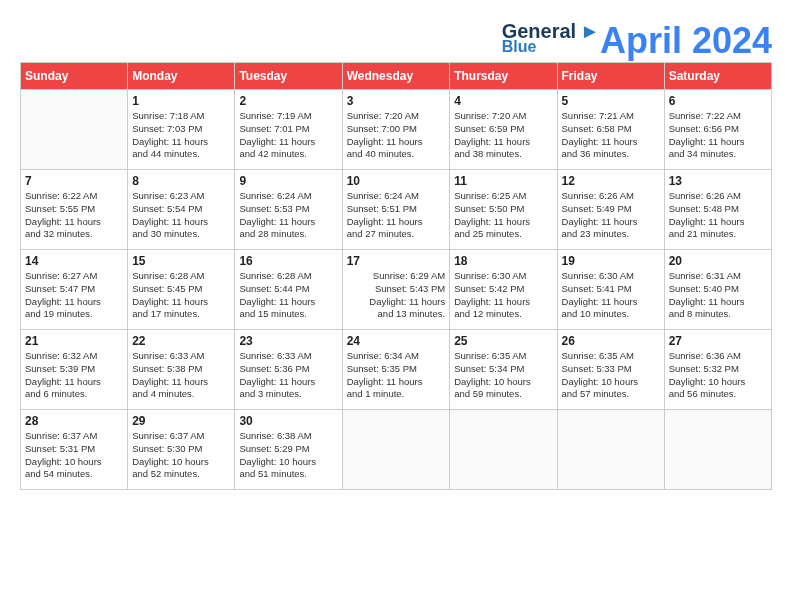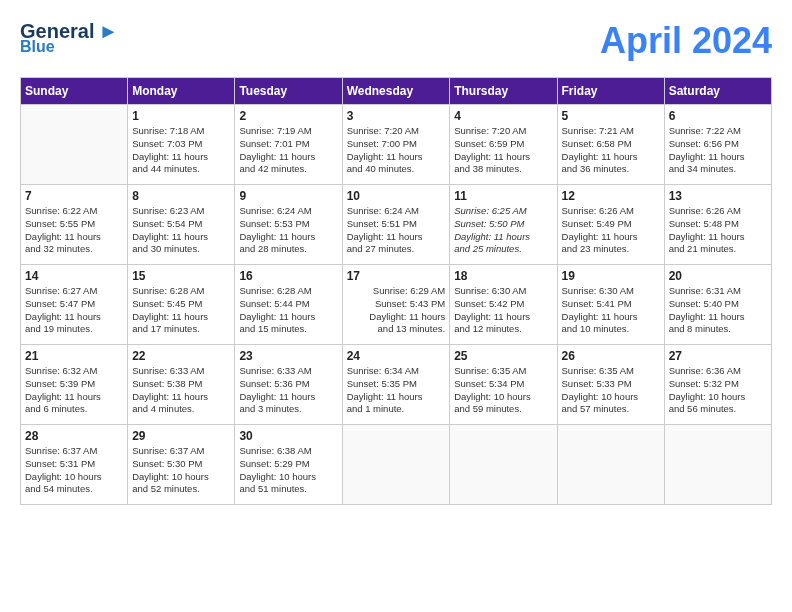--- a/index.html
+++ b/index.html
@@ -5,23 +5,23 @@
     * { margin: 0; padding: 0; box-sizing: border-box; }
     body {
       font-family: Arial, sans-serif;
       background: #fff;
       width: 792px;
       min-height: 612px;
       padding: 20px;
     }
     .header {
       display: flex;
-      justify-content: space-between;
+      justify-content: flex-end;
       align-items: flex-start;
-      margin-bottom: 15px;
+      margin-bottom: 0;
     }
     .logo {
       display: flex;
       flex-direction: column;
       font-size: 18px;
       font-weight: bold;
       color: #1a3a5c;
       line-height: 1.1;
     }
     .title-block {
@@ -36,21 +36,21 @@
       font-size: 15px;
       color: #333;
       margin-top: 2px;
     }
     table {
       width: 100%;
       border-collapse: collapse;
       font-size: 10.5px;
     }
     thead tr th {
-      background: #4c1d95;
+      background: #ef4444;
       color: #fff;
       padding: 6px 4px;
       text-align: left;
       font-size: 12px;
       font-weight: bold;
       border: 1px solid #ccc;
     }
     tbody tr td {
       border: 1px solid #ccc;
       vertical-align: top;
@@ -170,21 +170,21 @@
         </td>
         <td>
           <span class="day-num">10</span>
           <div class="day-info" style="white-space: pre-line;">Sunrise: 6:24 AM
 Sunset: 5:51 PM
 Daylight: 11 hours
 and 27 minutes.</div>
         </td>
         <td>
           <span class="day-num">11</span>
-          <div class="day-info" style="white-space: pre-line; font-style: italic;">Sunrise: 6:25 AM
+          <div class="day-info" style="white-space: pre-line;">Sunrise: 6:25 AM
 Sunset: 5:50 PM
 Daylight: 11 hours
 and 25 minutes.</div>
         </td>
         <td>
           <span class="day-num">12</span>
           <div class="day-info" style="white-space: pre-line;">Sunrise: 6:26 AM
 Sunset: 5:49 PM
 Daylight: 11 hours
 and 23 minutes.</div>

